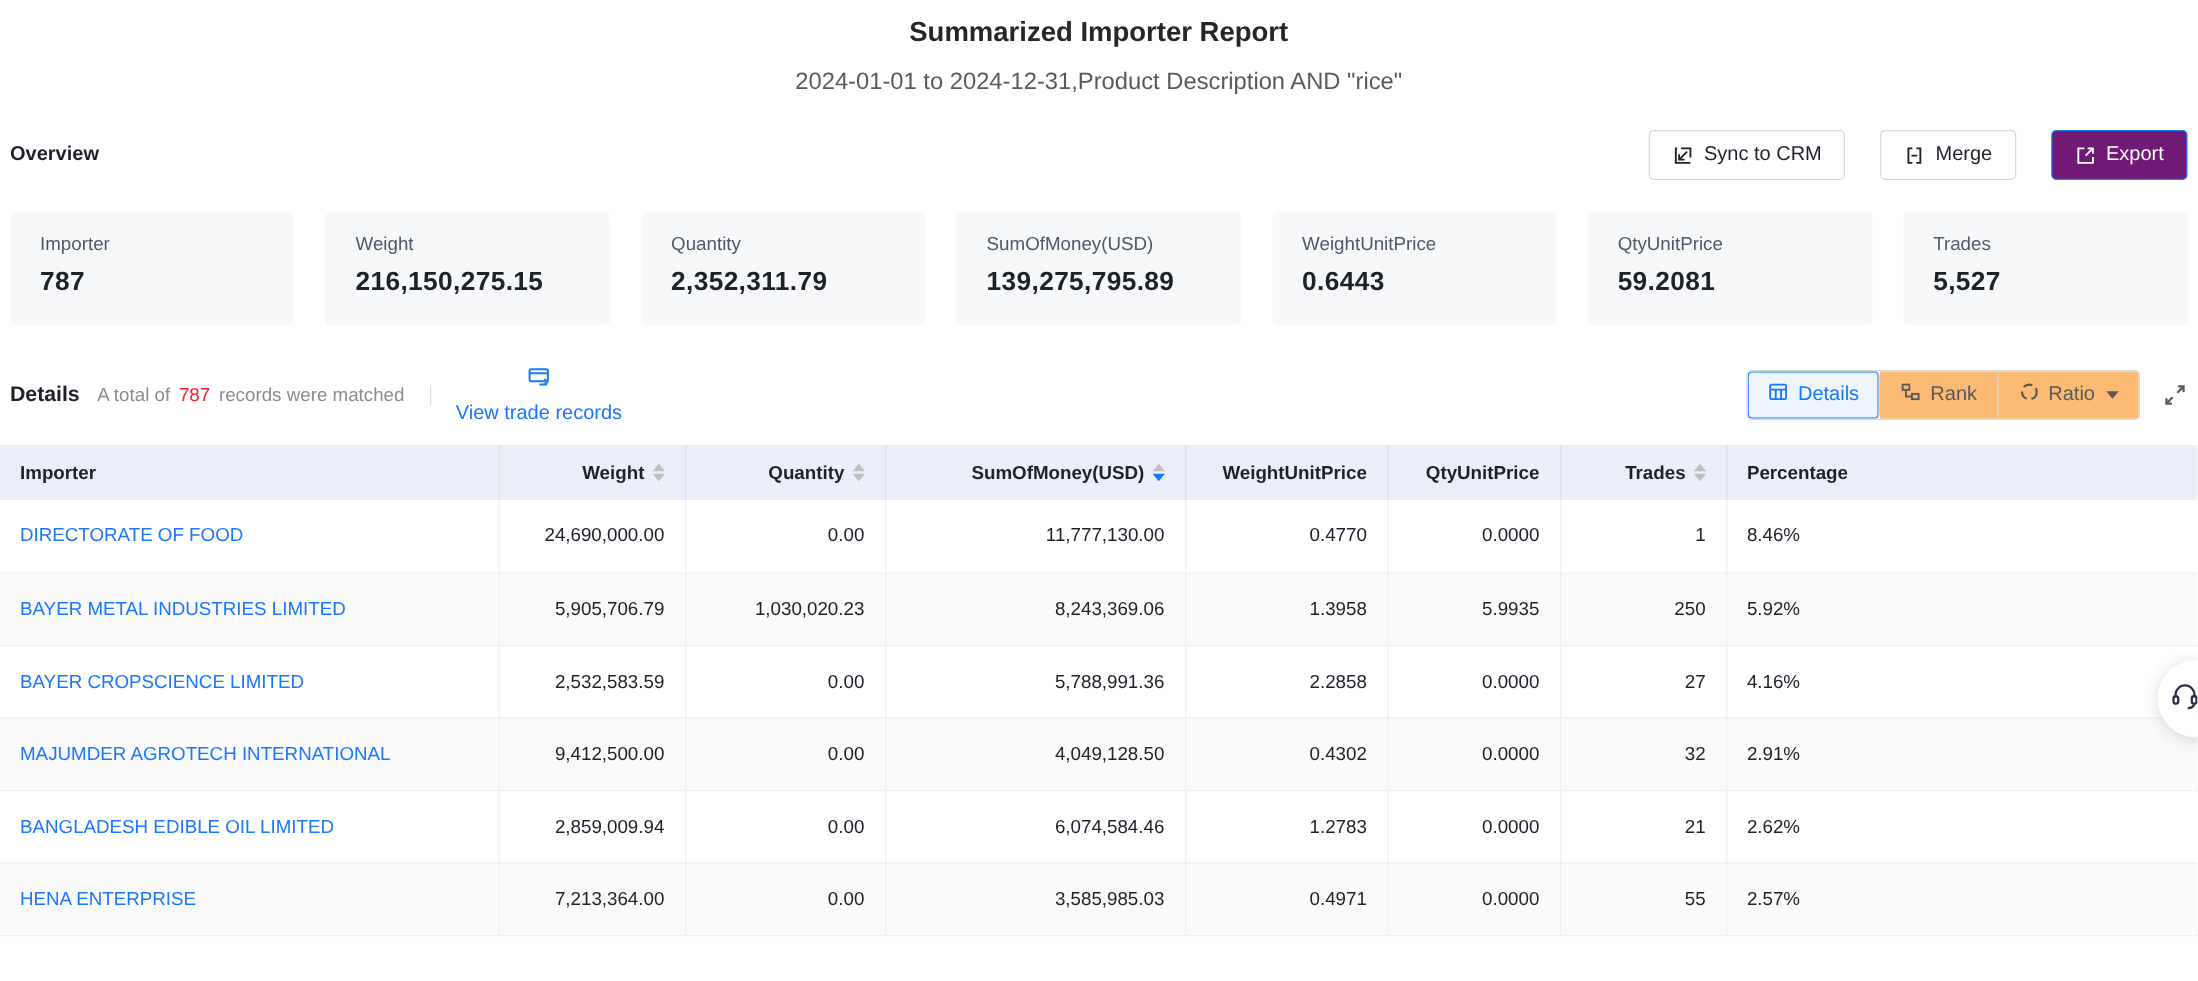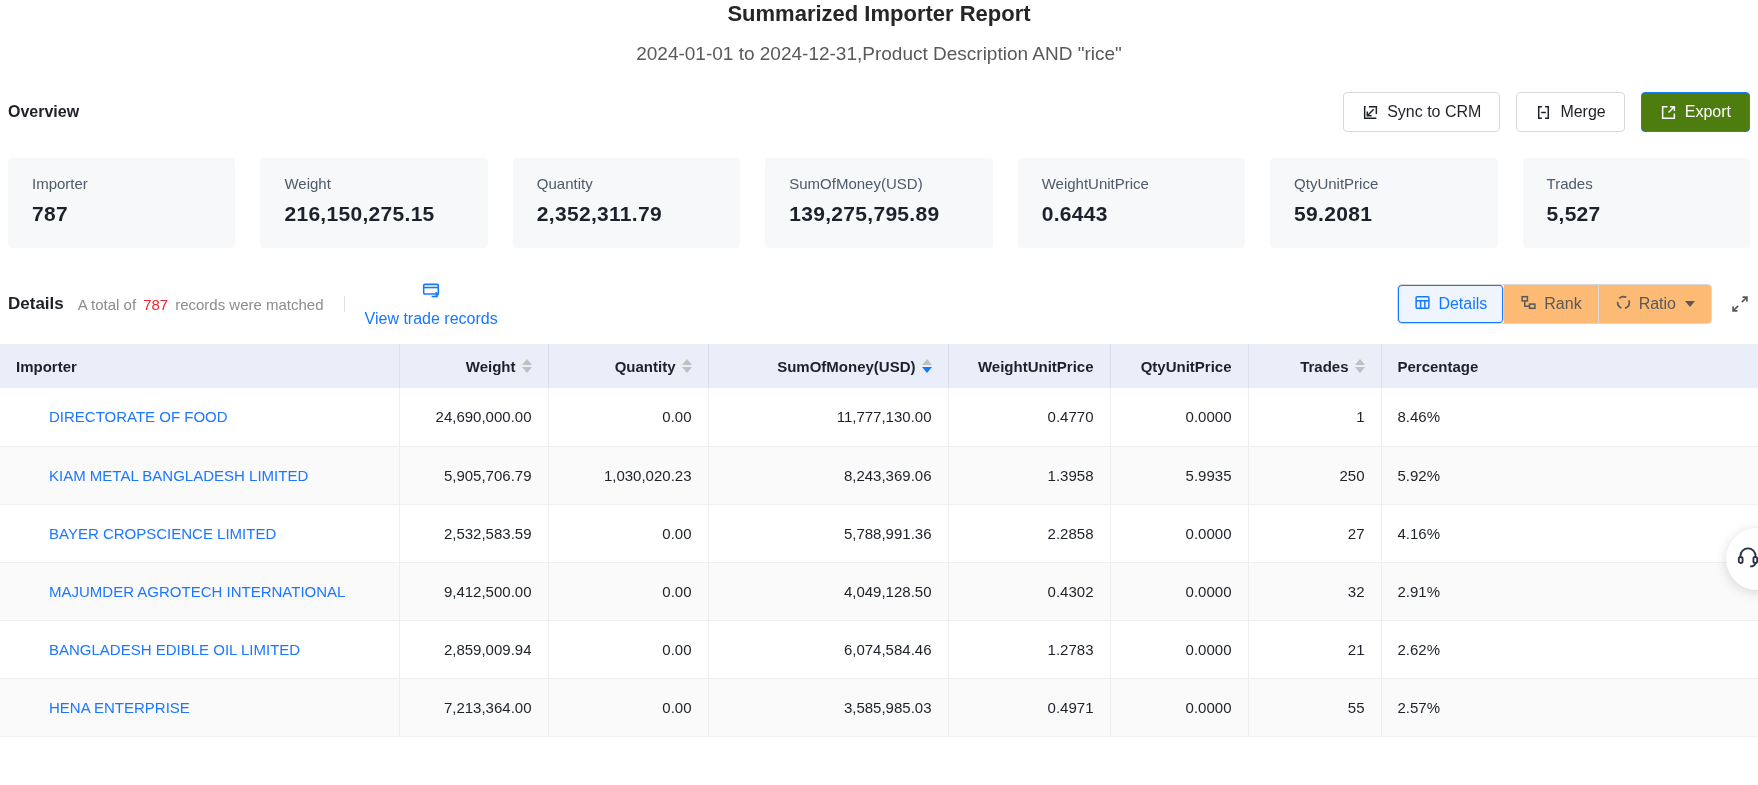--- a/index.html
+++ b/index.html
@@ -1,32 +1,32 @@
 <!DOCTYPE html>
 <html><head>
 <meta charset="utf-8">
 <style>
   * { box-sizing: border-box; margin: 0; padding: 0; }
   html, body { width: 1758px; height: 785px; overflow: hidden; background: #fff; }
   body { font-family: "Liberation Sans", sans-serif; color: #1d2129; position: relative; }
 
   
-  .report-header { text-align: center; }
+  .report-header { padding-top: 12px; text-align: center; }
   .report-title { font-size: 22px; font-weight: 700; color: #262626; line-height: 28px; }
   .report-subtitle { margin-top: 14px; font-size: 19px; color: #595959; line-height: 24px; font-weight: 400; }
 
   
   .overview-bar { margin: 26px 8px 0 8px; display: flex; align-items: center; justify-content: space-between; height: 40px; }
   .section-title { font-size: 16px; font-weight: 700; color: #1d2129; }
-  .action-group { display: flex; gap: 16px; border-radius: 10px; }
+  .action-group { display: flex; gap: 28px; border-radius: 10px; }
   .btn { display: inline-flex; align-items: center; gap: 8px; height: 40px; padding: 0 18px;
          border: 1px solid #d9d9d9; border-radius: 4px; background: #fff; font-size: 16px;
          color: #1d2129; cursor: pointer; font-family: inherit; }
   .btn svg { display: block; }
-  .btn.primary { background: #4d7c0f; border-color: #1677ff; color: #fff; }
+  .btn.primary { background: #701a75; border-color: #1677ff; color: #fff; }
 
   
   .cards { margin: 26px 8px 0 8px; display: flex; gap: 25px; }
   .card { flex: 1 1 0; background: #f7f8fa; border-radius: 4px; height: 90px; padding: 17px 24px; }
   .card-label { font-size: 15px; color: #4e5969; }
   .card-value { margin-top: 10px; font-size: 21px; font-weight: 700; color: #1d2129; letter-spacing: .3px; }
 
   
   .details-bar { margin: 37px 8px 0 8px; display: flex; align-items: center; justify-content: space-between; height: 38px; }
   .details-left { display: flex; align-items: center; }
@@ -49,21 +49,21 @@
   .data-table { margin-top: 21px; width: 1758px; border-collapse: collapse; table-layout: fixed; }
   .data-table thead th { background: #e9eef8; height: 44px; font-size: 15px; font-weight: 700; color: #1d2129;
                          border-right: 1px solid #d9dfec; padding: 0 16px; white-space: nowrap; }
   .data-table thead th:last-child { border-right: none; }
   .data-table tbody td { height: 58px; font-size: 15px; color: #1d2129; border-bottom: 1px solid #efefef;
                          border-right: 1px solid #efefef; padding: 0 16px; white-space: nowrap; }
   .data-table tbody td:last-child { border-right: none; }
   .data-table tbody tr:nth-child(even) { background: #fafafa; }
   .th-left, .td-left { text-align: left; }
   .th-right, .td-right { text-align: right; }
-  .importer-link { color: #1c77ff; cursor: pointer; margin-left: 33px; }
+  .importer-link { color: #1c77ff; cursor: pointer; }
 
   .th-inner { display: inline-flex; align-items: center; gap: 6px; }
   .sorter { display: inline-flex; flex-direction: column; gap: 2px; cursor: pointer; }
   .tri-up { width: 0; height: 0; border-left: 5px solid transparent; border-right: 5px solid transparent; border-bottom: 6px solid #bfbfbf; }
   .tri-dn { width: 0; height: 0; border-left: 5px solid transparent; border-right: 5px solid transparent; border-top: 6px solid #bfbfbf; }
   .tri-dn.active { border-top-color: #1677ff; }
 
   
   .support-fab { position: absolute; top: 528px; right: -30px; width: 62px; height: 62px; border-radius: 50%;
                  background: #fff; box-shadow: 0 2px 12px rgba(31,45,61,.18); display: flex; align-items: center;
@@ -286,21 +286,21 @@
       <td class="td-left"><span class="importer-link">DIRECTORATE OF FOOD</span></td>
       <td class="td-right">24,690,000.00</td>
       <td class="td-right">0.00</td>
       <td class="td-right">11,777,130.00</td>
       <td class="td-right">0.4770</td>
       <td class="td-right">0.0000</td>
       <td class="td-right">1</td>
       <td class="td-left">8.46%</td>
     </tr>
     <tr>
-      <td class="td-left"><span class="importer-link">KIAM METAL BANGLADESH LIMITED</span></td>
+      <td class="td-left"><span class="importer-link">BAYER METAL INDUSTRIES LIMITED</span></td>
       <td class="td-right">5,905,706.79</td>
       <td class="td-right">1,030,020.23</td>
       <td class="td-right">8,243,369.06</td>
       <td class="td-right">1.3958</td>
       <td class="td-right">5.9935</td>
       <td class="td-right">250</td>
       <td class="td-left">5.92%</td>
     </tr>
     <tr>
       <td class="td-left"><span class="importer-link">BAYER CROPSCIENCE LIMITED</span></td>

